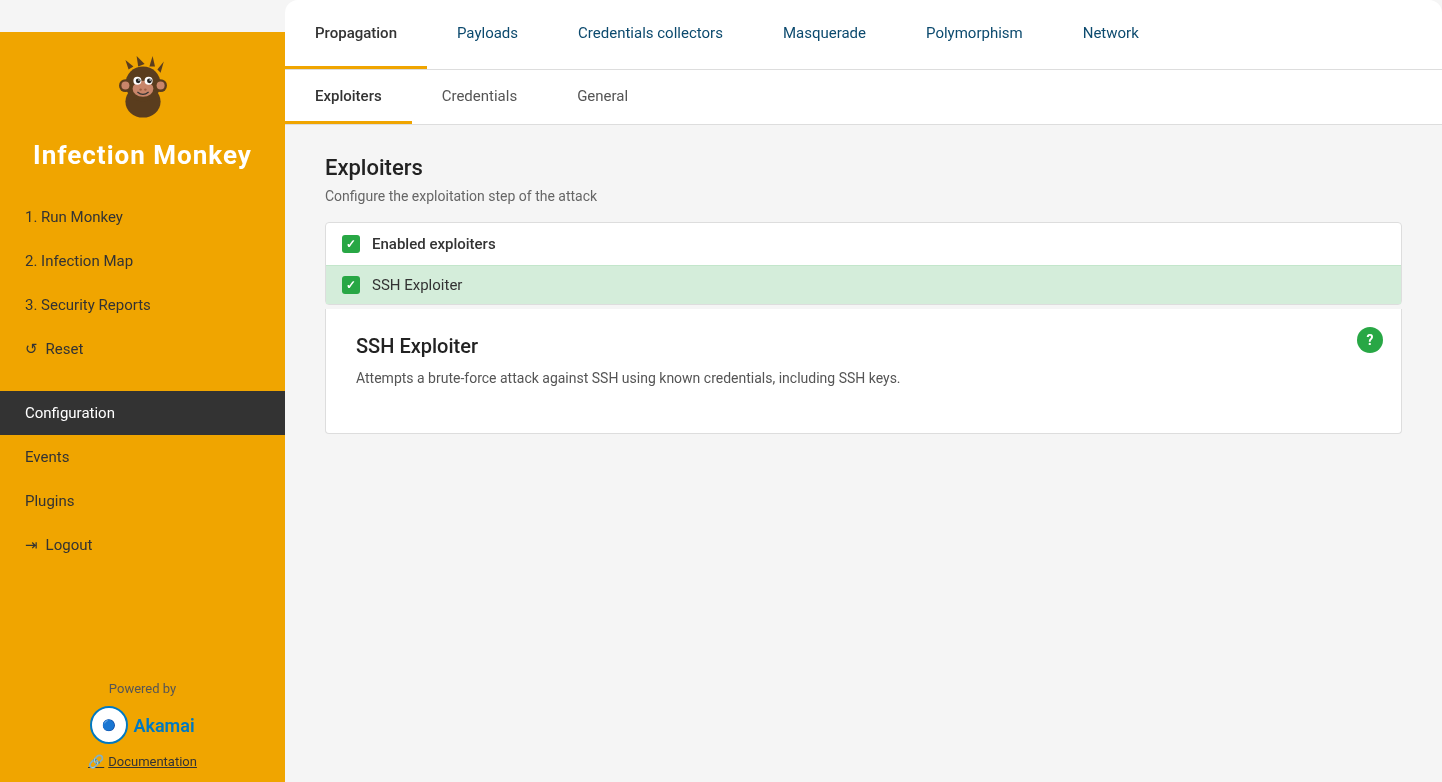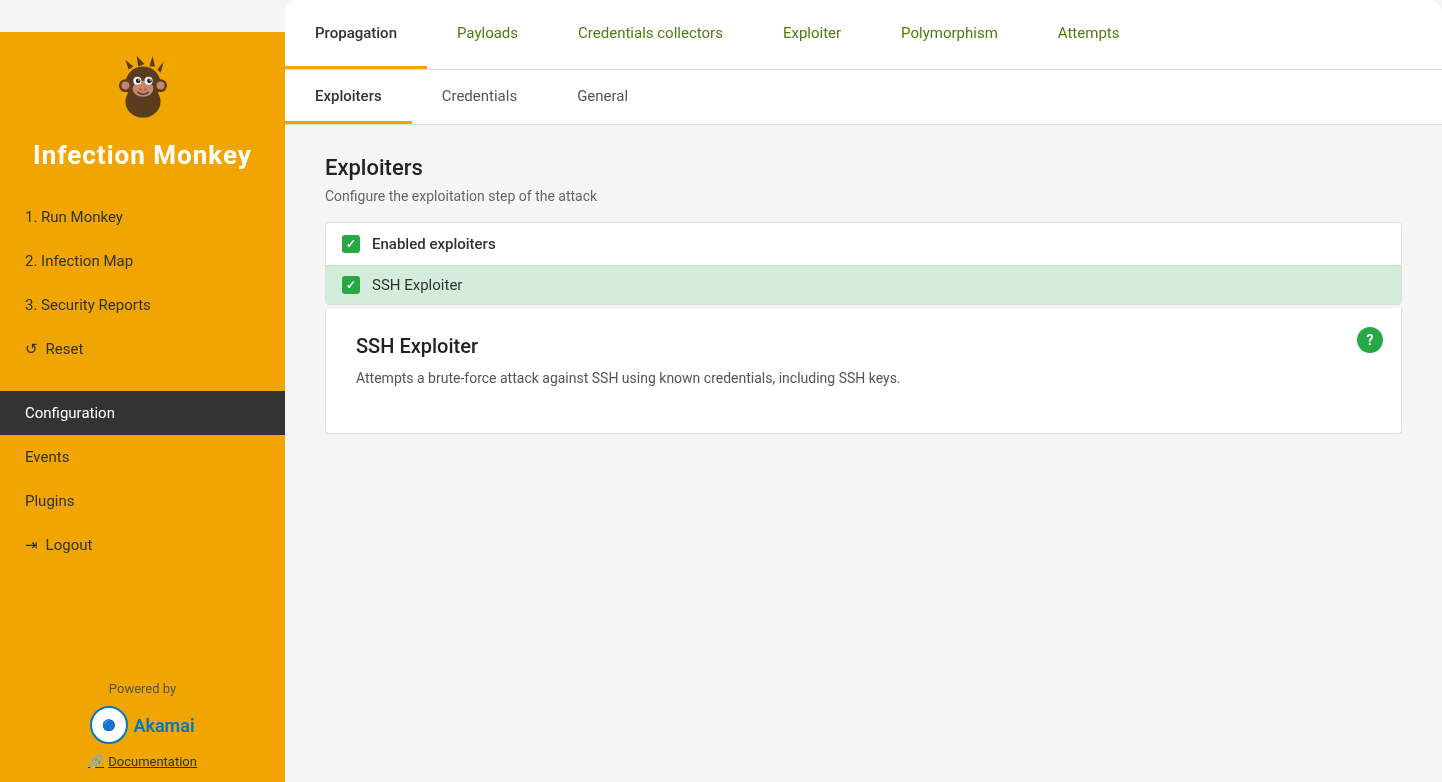--- a/index.html
+++ b/index.html
@@ -111,21 +111,21 @@
       background: white;
       border-bottom: 1px solid #ddd;
       min-height: 70px;
     }
     .top-tab {
       padding: 0 30px;
       display: flex;
       align-items: center;
       cursor: pointer;
       font-size: 15px;
-      color: #4d7c0f;
+      color: #0c4a6e;
       border-bottom: 3px solid transparent;
       white-space: nowrap;
     }
     .top-tab.active {
       border-bottom: 3px solid #f0a500;
       color: #333;
       font-weight: 500;
     }
 
     
@@ -413,27 +413,27 @@
     <div class="top-tab active">
       <span>Propagation</span>
     </div>
     <div class="top-tab">
       <span>Payloads</span>
     </div>
     <div class="top-tab">
       <span>Credentials collectors</span>
     </div>
     <div class="top-tab">
-      <span>Exploiter</span>
+      <span>Masquerade</span>
     </div>
     <div class="top-tab">
       <span>Polymorphism</span>
     </div>
     <div class="top-tab">
-      <span>Attempts</span>
+      <span>Network</span>
     </div>
   </div>
 
   <div class="sub-tabs">
     <div class="sub-tab active">
       <span>Exploiters</span>
     </div>
     <div class="sub-tab">
       <span>Credentials</span>
     </div>

